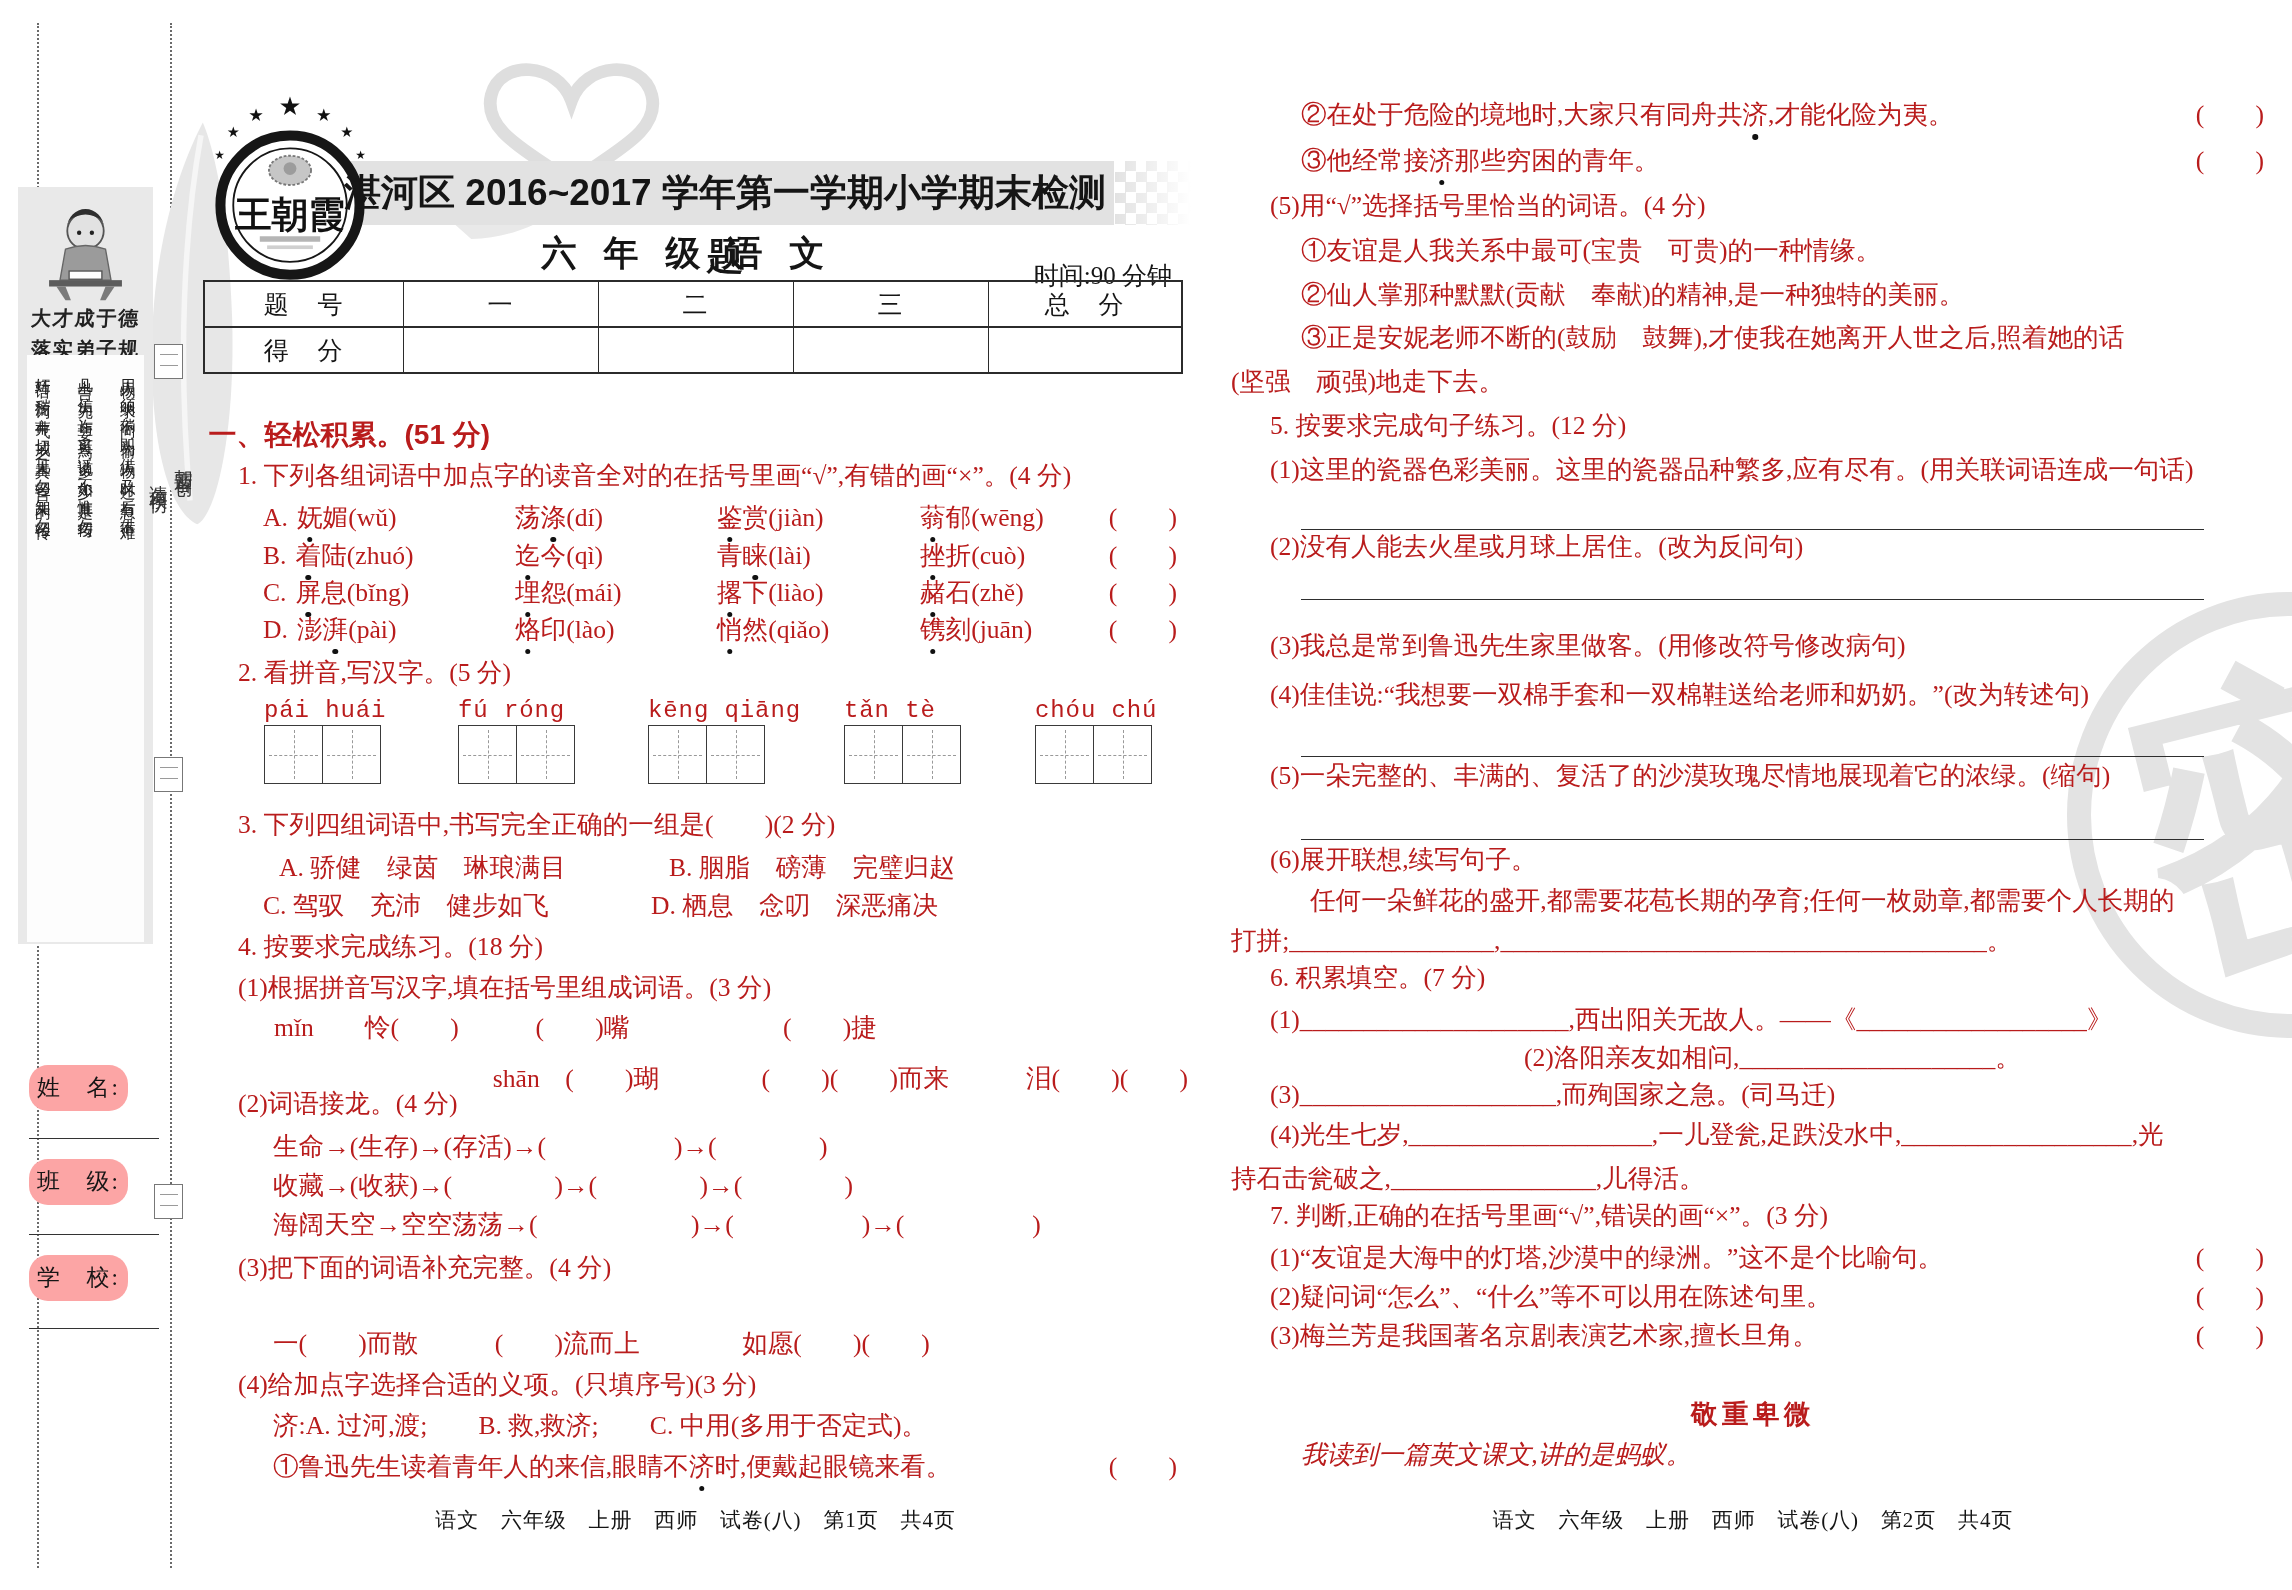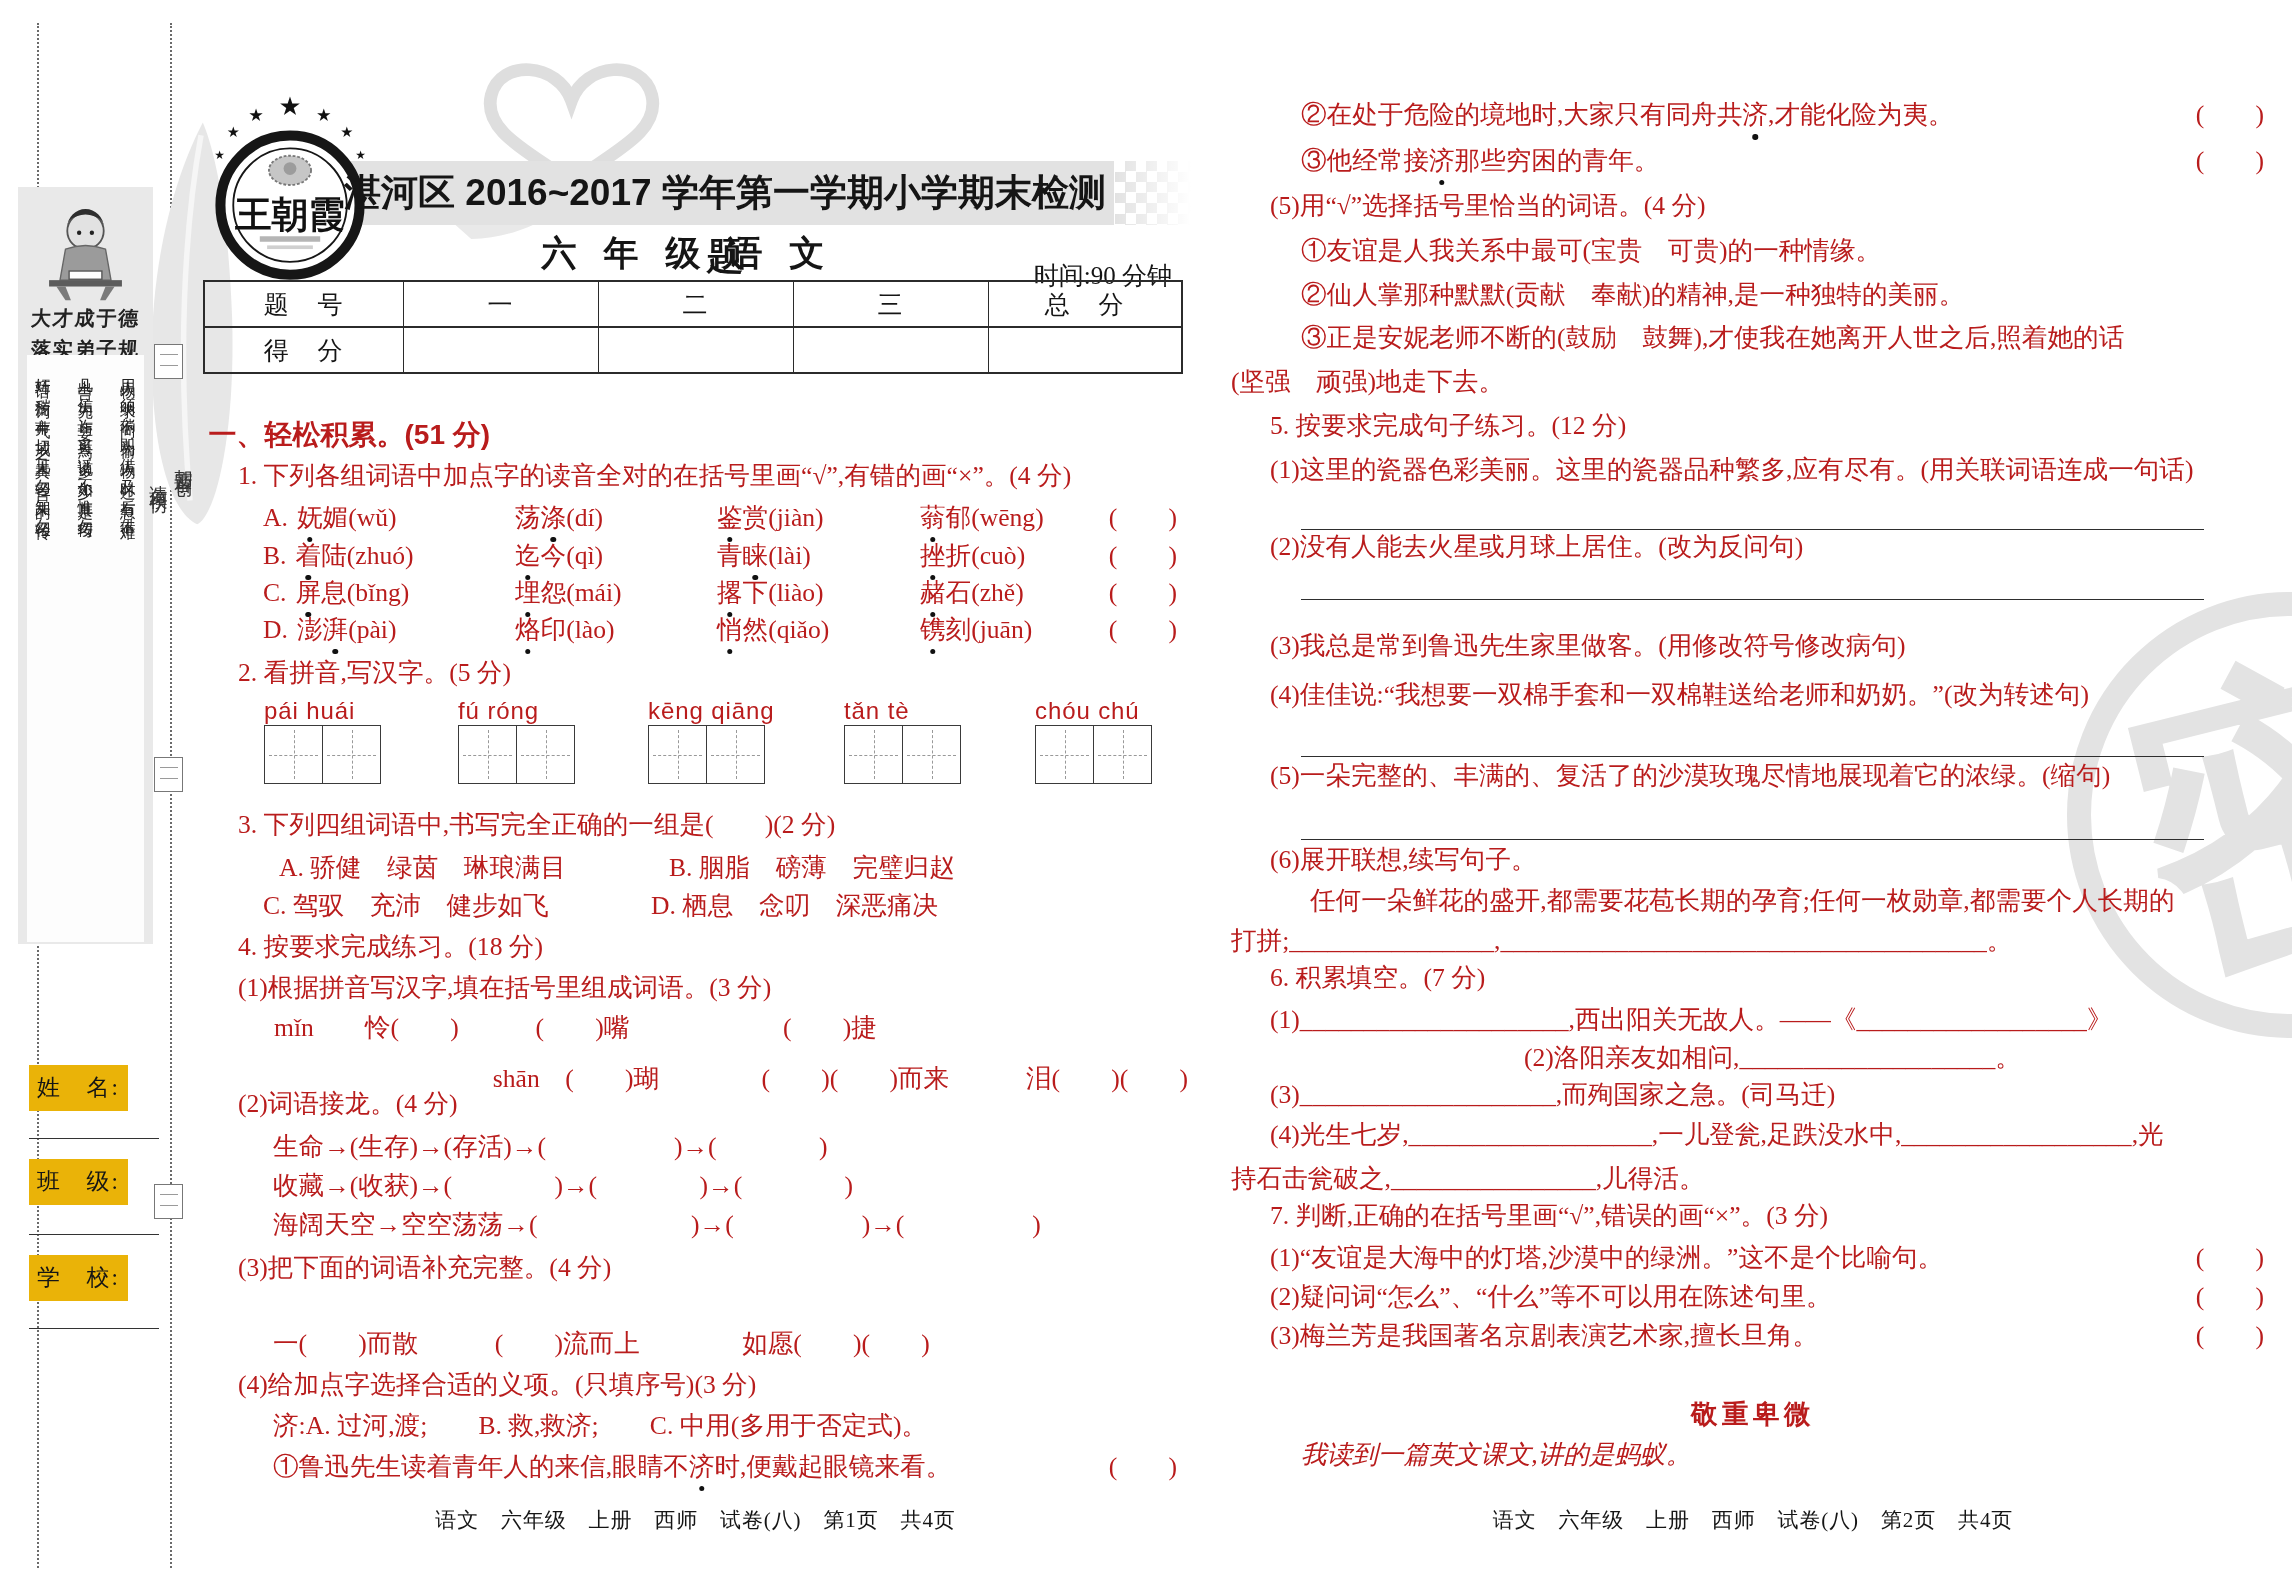--- a/index.html
+++ b/index.html
@@ -16,22 +16,22 @@
   .vnote span{display:block;}
   
   .sidepanel{position:absolute;left:18.3px;top:187px;width:135px;height:757px;background:#e9e9e9;z-index:2;}
   .kid{display:block;margin:12.8px auto 0 auto;}
   .slogan{font-family:"Liberation Serif",serif;font-weight:700;font-size:20px;text-align:center;
           letter-spacing:1.8px;transform:skewX(-4deg);margin-top:3.7px;color:#222;}
   .poembox{position:absolute;left:9.1px;top:168px;width:102px;height:565px;background:#fdfdfd;
            display:flex;flex-direction:row;justify-content:space-between;padding:11px 7.3px;}
   .pcol{display:flex;flex-direction:column;gap:12px;align-items:center;}
   .pcol div{writing-mode:vertical-rl;font-size:15.5px;letter-spacing:2.7px;color:#222;line-height:1.1;}
-  .fld{position:absolute;left:29px;width:95px;background:#eab308;font-size:23px;letter-spacing:1.8px;
-       text-align:center;padding:7.3px 1.8px;z-index:2;}
+  .fld{position:absolute;left:29px;width:95px;background:#fca5a5;font-size:23px;letter-spacing:1.8px;
+       text-align:center;padding:7.3px 1.8px;z-index:2;border-radius:19px;}
   .fldline{position:absolute;left:29px;width:130px;border-bottom:1.8px solid #333;z-index:2;}
   
   .feather{position:absolute;left:137px;top:117px;z-index:0;}
   .bow{position:absolute;left:416px;top:44px;z-index:0;}
   .band{position:absolute;left:336px;top:161px;width:778px;height:64px;background:#e2e2e2;z-index:1;}
   .checker{position:absolute;left:1115px;top:161px;width:80px;height:64px;z-index:1;
     background-image:linear-gradient(90deg,rgba(255,255,255,0) 0%,rgba(255,255,255,1) 95%),
       repeating-conic-gradient(#e2e2e2 0% 25%,#ffffff 0% 50%);
     background-size:auto,21px 21px;}
   .logo{position:absolute;left:203px;top:88px;z-index:2;}
@@ -50,21 +50,21 @@
   .rp{position:absolute;left:1231px;top:82px;width:1044px;height:1425px;z-index:2;}
   .ln{position:absolute;left:0;right:0;white-space:nowrap;font-size:25.6px;line-height:33px;color:#b91c1c;}
   .sec{font-family:"Liberation Sans","DejaVu Sans",sans-serif;font-weight:700;font-size:28px;}
   .bkr{position:absolute;right:11px;top:0;}
   .du{position:relative;display:inline-block;}
   .du::after{content:"";position:absolute;left:50%;transform:translateX(-50%);bottom:-8.2px;
              width:5.5px;height:5.5px;border-radius:50%;background:#111;}
   .q1w{position:absolute;top:0;}
   .q1l{margin-right:9.1px;font-weight:400;}
   
-  .pyl{position:absolute;top:0;font-family:Liberation Sans, sans-serif;font-size:24px;letter-spacing:0.9px;}
+  .pyl{position:absolute;top:0;font-family:Liberation Mono, monospace;font-size:24px;letter-spacing:0.9px;}
   .tgpair{position:absolute;display:flex;}
   .tg{width:57px;height:57px;border:1.8px solid #3a3a3a;position:relative;background:#fff;}
   .tg + .tg{border-left:none;}
   .tg::before{content:"";position:absolute;left:50%;top:3.7px;bottom:3.7px;border-left:1.8px dashed #999;}
   .tg::after{content:"";position:absolute;top:50%;left:3.7px;right:3.7px;border-top:1.8px dashed #999;}
   .ansline{position:absolute;left:70px;right:71px;border-bottom:1.8px solid #2e2e2e;height:0;}
   .footer{position:absolute;top:1506px;text-align:center;font-size:21px;letter-spacing:0.9px;z-index:2;}
   .ctitle{text-align:center;font-family:"Liberation Sans","DejaVu Sans",sans-serif;font-weight:700;
           font-size:26.5px;letter-spacing:4.6px;}
   

